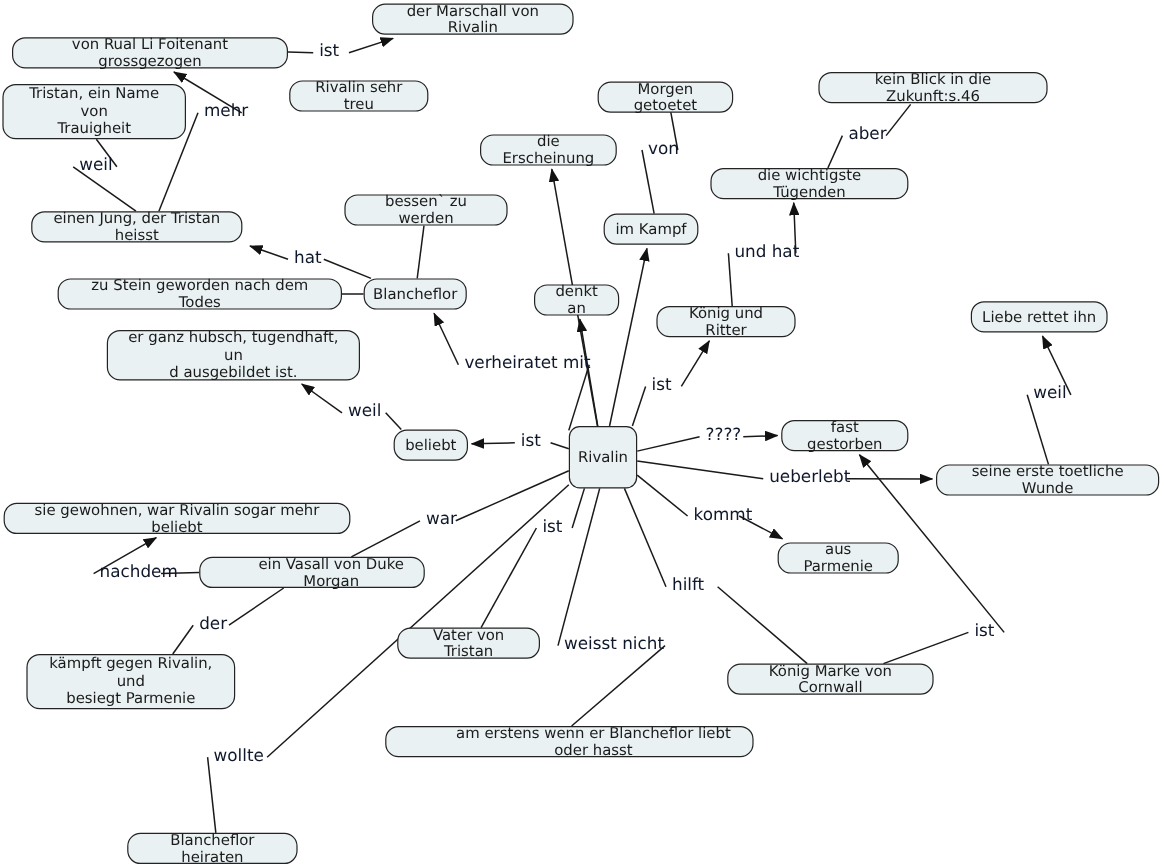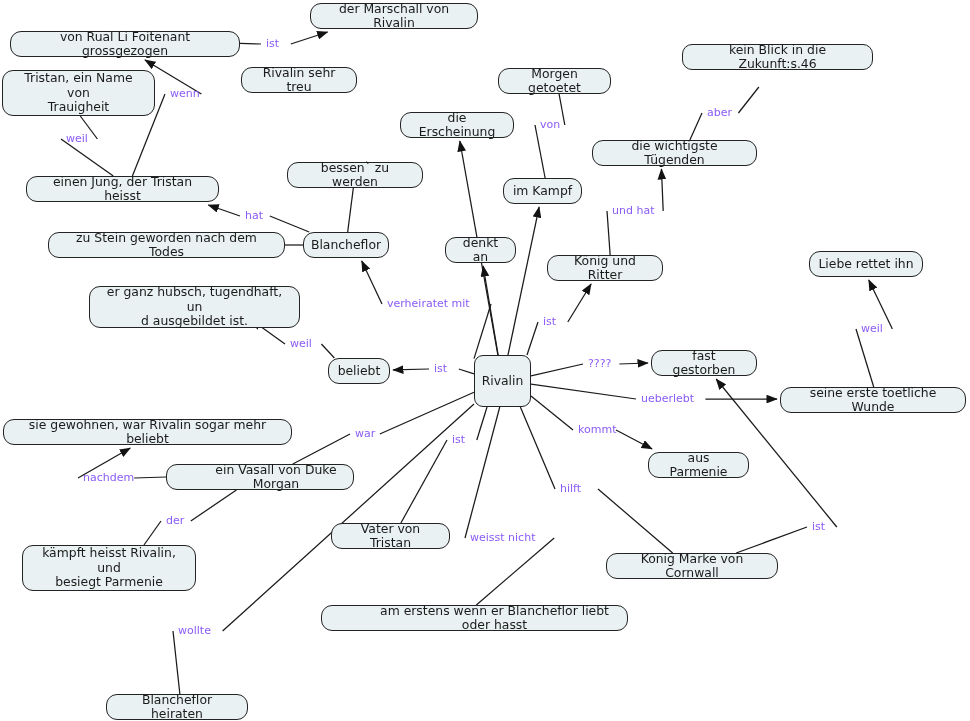--- a/index.html
+++ b/index.html
@@ -41,22 +41,22 @@
     align-items: center;
     justify-content: center;
     padding: 2px 8px;
     white-space: pre-line;
   }
   .node.root {
     border-radius: 9px;
   }
   .edge-label {
     position: absolute;
-    font-size: 11px;
-    color: #8b5cf6;
+    font-size: 14px;
+    color: #0f172a;
     background: transparent;
     white-space: nowrap;
     line-height: 13px;
   }
 </style>
 </head>
 <body>
 
 <div id="map-canvas">
 
@@ -174,53 +174,53 @@
           <line x1="474" y1="404.0032414910859" x2="222.6" y2="631"></line>
           <line x1="173" y1="631" x2="179.87012987012986" y2="694"></line>
         </g>
       </g>
   </svg>
 
   <div id="node-layer">
       <div class="node" style="left: 310px; top: 3px; width: 168px; height: 26px;">der Marschall von Rivalin</div>
       <div class="node" style="left: 10px; top: 31px; width: 230px; height: 26px;">von Rual Li Foitenant grossgezogen</div>
       <div class="node" style="left: 498px; top: 42px; width: 113px; height: 26px; margin-top: 26px;">Morgen getoetet</div>
-      <div class="node" style="left: 682px; top: 44px; width: 191px; height: 26px; border-radius: 10px;">kein Blick in die Zukunft:s.46</div>
+      <div class="node" style="left: 682px; top: 60px; width: 191px; height: 26px;">kein Blick in die Zukunft:s.46</div>
       <div class="node" style="left: 241px; top: 67px; width: 116px; height: 26px;">Rivalin sehr treu</div>
       <div class="node" style="left: 2px; top: 70px; width: 153px; height: 46px; border-radius: 11px;">Tristan, ein Name von
 Trauigheit</div>
       <div class="node" style="left: 400px; top: 112px; width: 114px; height: 26px;">die Erscheinung</div>
       <div class="node" style="left: 592px; top: 140px; width: 165px; height: 26px; text-align: center;">die wichtigste Tügenden</div>
       <div class="node" style="left: 287px; top: 162px; width: 136px; height: 26px;">bessen` zu werden</div>
-      <div class="node" style="left: 26px; top: 176px; width: 193px; height: 26px; border-radius: 11px;">einen Jung, der Tristan heisst</div>
+      <div class="node" style="left: 26px; top: 176px; width: 176px; height: 26px; border-radius: 11px;">einen Jung, der Tristan heisst</div>
       <div class="node" style="left: 503px; top: 178px; width: 79px; height: 26px;">im Kampf</div>
       <div class="node" style="left: 48px; top: 232px; width: 237px; height: 26px;">zu Stein geworden nach dem Todes</div>
       <div class="node" style="left: 303px; top: 232px; width: 86px; height: 26px;">Blancheflor</div>
       <div class="node" style="left: 445px; top: 237px; width: 71px; height: 26px;">denkt an</div>
       <div class="node" style="left: 547px; top: 255px; width: 116px; height: 26px;">König und Ritter</div>
       <div class="node" style="left: 809px; top: 251px; width: 114px; height: 26px;">Liebe rettet ihn</div>
-      <div class="node" style="left: 89px; top: 275px; width: 211px; height: 42px; margin-top: 11px;">er ganz hubsch, tugendhaft, un
+      <div class="node" style="left: 89px; top: 275px; width: 211px; height: 42px;">er ganz hubsch, tugendhaft, un
 d ausgebildet ist.</div>
       <div class="node" style="left: 328px; top: 358px; width: 62px; height: 26px;">beliebt</div>
       <div class="node" style="left: 651px; top: 350px; width: 106px; height: 26px;">fast gestorben</div>
       <div class="node root" style="left: 474px; top: 355px; width: 57px; height: 52px;">Rivalin</div>
       <div class="node" style="left: 780px; top: 387px; width: 186px; height: 26px;">seine erste toetliche Wunde</div>
       <div class="node" style="left: 3px; top: 419px; width: 289px; height: 26px;">sie gewohnen, war Rivalin sogar mehr beliebt</div>
       <div class="node" style="left: 648px; top: 452px; width: 101px; height: 26px;">aus Parmenie</div>
       <div class="node" style="left: 166px; top: 464px; width: 188px; height: 26px; padding-left: 40px;">ein Vasall von Duke Morgan</div>
       <div class="node" style="left: 331px; top: 523px; width: 119px; height: 26px;">Vater von Tristan</div>
-      <div class="node" style="left: 22px; top: 545px; width: 174px; height: 46px;">kämpft heisst Rivalin, und
+      <div class="node" style="left: 22px; top: 545px; width: 174px; height: 46px;">kämpft gegen Rivalin, und
 besiegt Parmenie</div>
       <div class="node" style="left: 606px; top: 553px; width: 172px; height: 26px;">König Marke von Cornwall</div>
       <div class="node" style="left: 321px; top: 605px; width: 307px; height: 26px; padding-left: 48px;">am erstens wenn er Blancheflor liebt oder hasst</div>
       <div class="node" style="left: 106px; top: 694px; width: 142px; height: 26px;">Blancheflor heiraten</div>
     </div>
   <div id="label-layer">
       <div class="edge-label" style="left: 266px; top: 37px;">ist</div>
-      <div class="edge-label" style="left: 170px; top: 87px;">wenn</div>
+      <div class="edge-label" style="left: 170px; top: 87px;">mehr</div>
       <div class="edge-label" style="left: 66px; top: 132px;">weil</div>
       <div class="edge-label" style="left: 245px; top: 209px;">hat</div>
       <div class="edge-label" style="left: 707px; top: 106px;">aber</div>
       <div class="edge-label" style="left: 612px; top: 204px;">und hat</div>
       <div class="edge-label" style="left: 540px; top: 118px;">von</div>
       <div class="edge-label" style="left: 387px; top: 297px;">verheiratet mit</div>
       <div class="edge-label" style="left: 543px; top: 315px;">ist</div>
       <div class="edge-label" style="left: 434px; top: 362px;">ist</div>
       <div class="edge-label" style="left: 290px; top: 337px;">weil</div>
       <div class="edge-label" style="left: 588px; top: 357px;">????</div>

